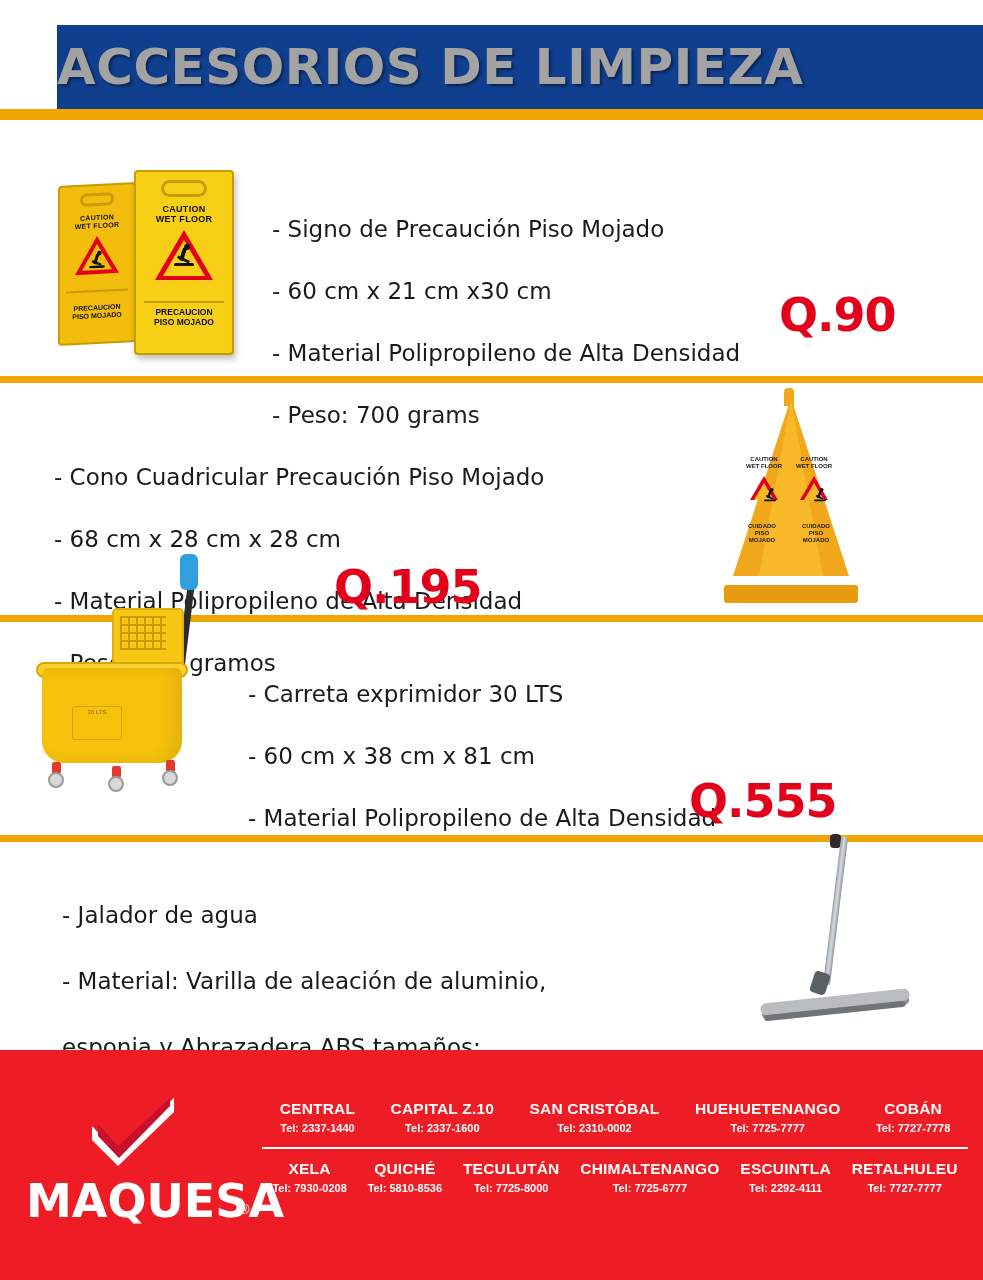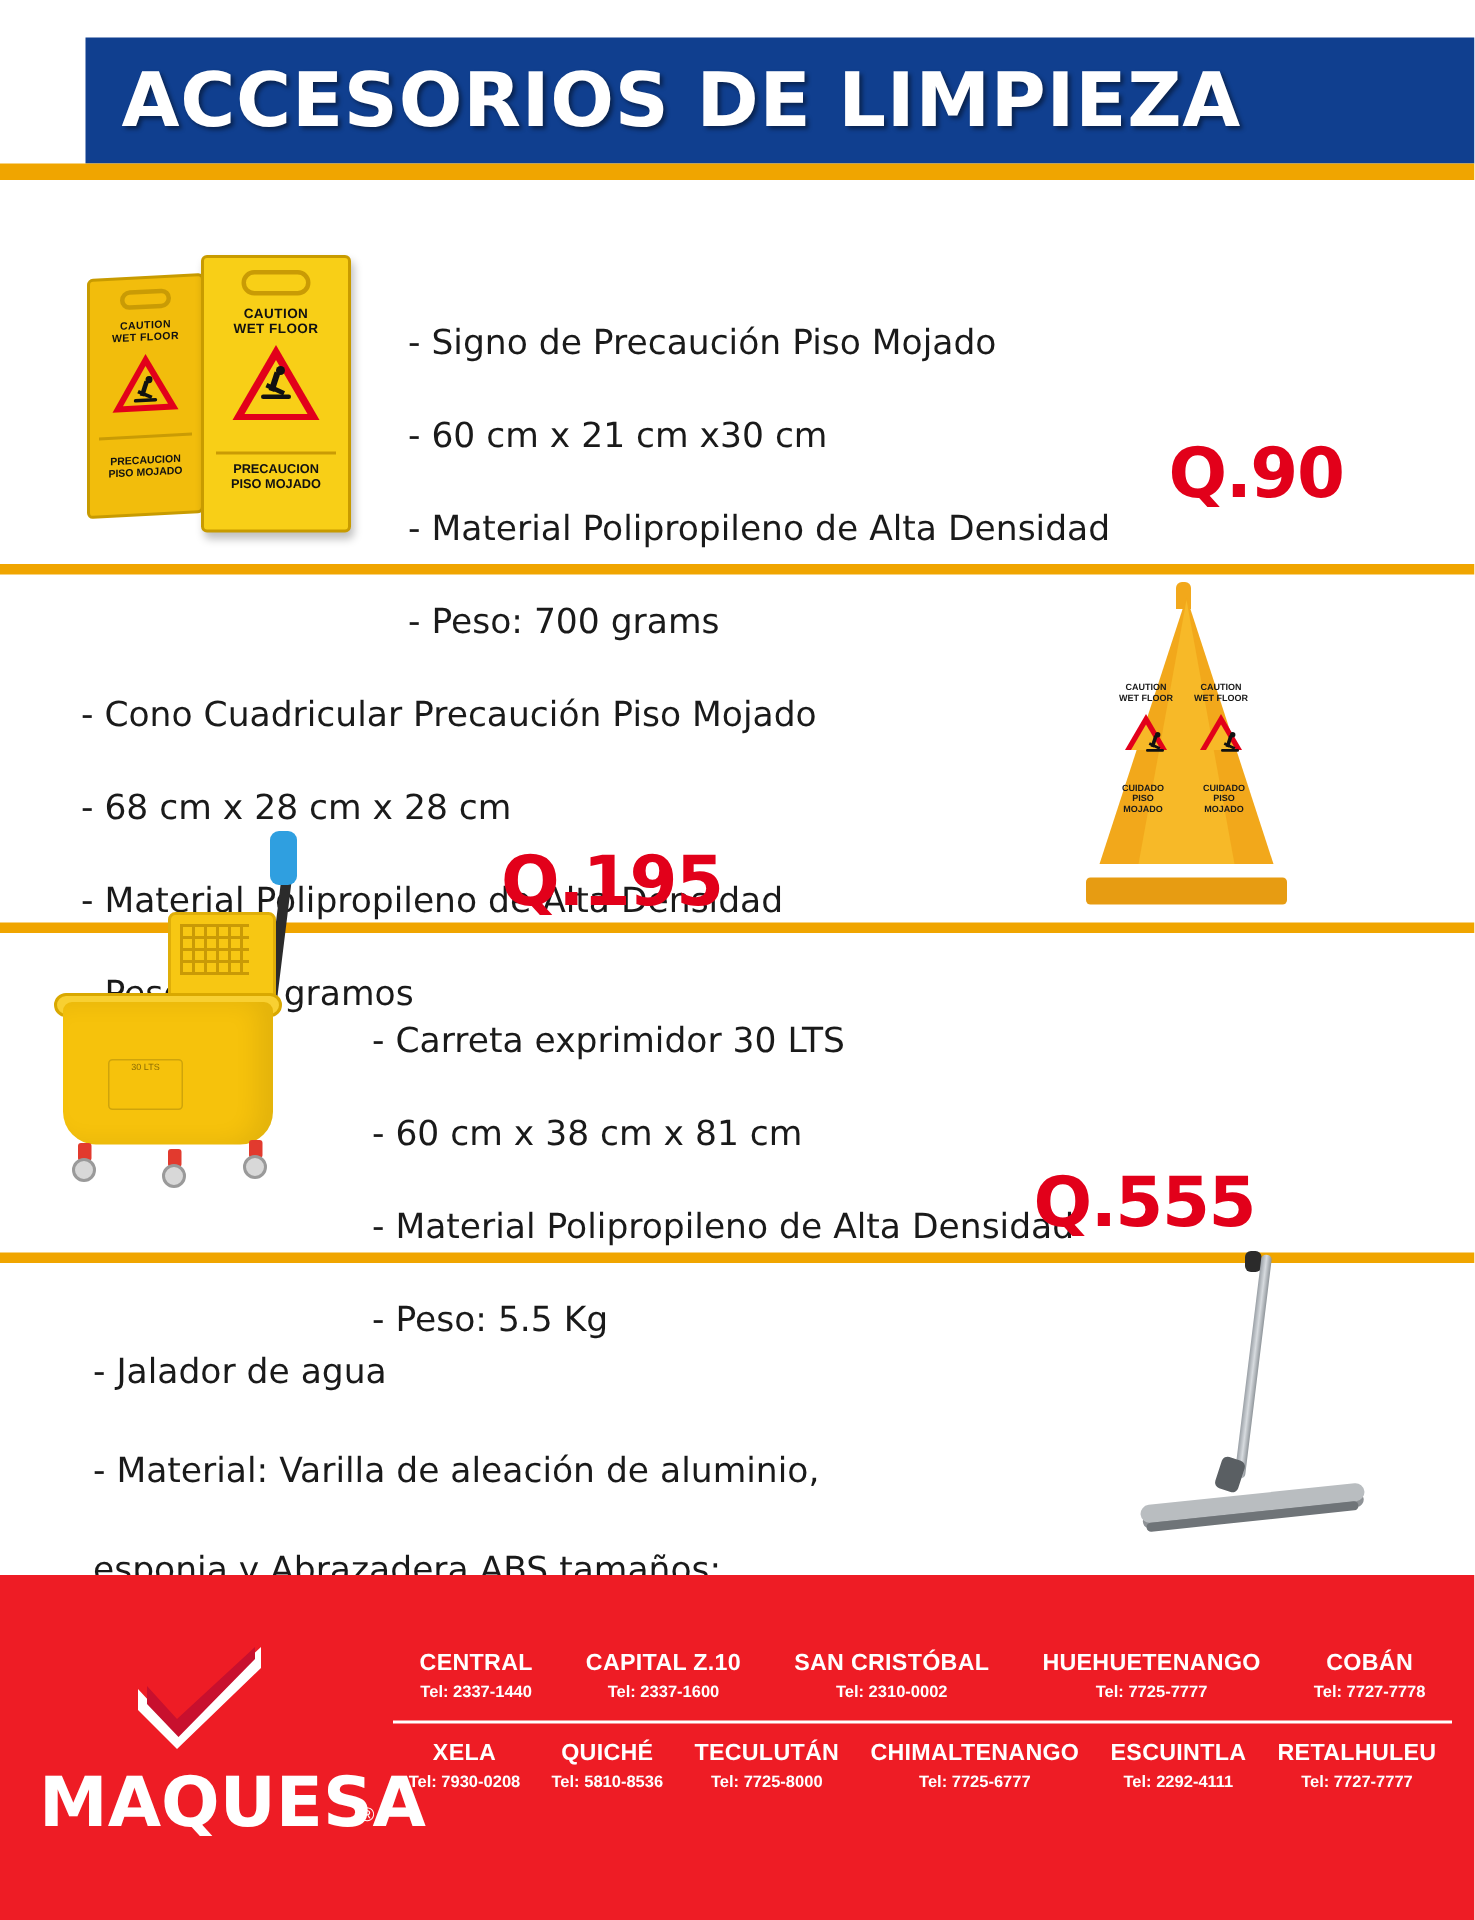--- a/index.html
+++ b/index.html
@@ -21,25 +21,24 @@
     background: #ffffff;
   }
   .header-bar {
     position: absolute; top: 25px; left: 57px;
     width: 926px; height: 84px;
     background: #0b3d91;
     background: #103f8f;
     display: flex; align-items: center;
   }
   .header-title {
-    color: #ffffff;
+    color: #a3a3a3;
     font-size: 50px;
     font-weight: bold;
     letter-spacing: 0.5px;
-    padding-left: 24px;
     text-shadow: 2px 2px 3px rgba(0,0,0,0.45);
     font-family: "DejaVu Sans", sans-serif;
   }
   .header-gold {
     position: absolute; top: 109px; left: 0; width: 983px; height: 11px;
     background: #f0a500;
   }
 
   
   .sep {
@@ -450,21 +449,20 @@
     <div class="wheel-stem" style="left:92px; top:210px;"></div>
     <div class="wheel" style="left:88px; top:220px;"></div>
     <div class="wheel-stem" style="left:146px; top:204px;"></div>
     <div class="wheel" style="left:142px; top:214px;"></div>
   </div>
 
   <div class="spec" style="top:648px; left:248px;">
     <div>- Carreta exprimidor 30 LTS</div>
     <div>- 60 cm x 38 cm x 81 cm</div>
     <div>- Material Polipropileno de Alta Densidad</div>
-    <div>- Peso: 5.5 Kg</div>
   </div>
   <div class="price" style="top:762px; left:689px;">Q.555</div>
 
   <div class="sep" style="top:835px;"></div>
 
   <div class="spec" style="top:866px; left:62px; line-height:33px;">
     <div>- Jalador de agua</div>
     <div>- Material: Varilla de aleación de aluminio,</div>
     <div>  esponja y Abrazadera ABS tamaños:</div>
     <div style="height:12px;"></div>

